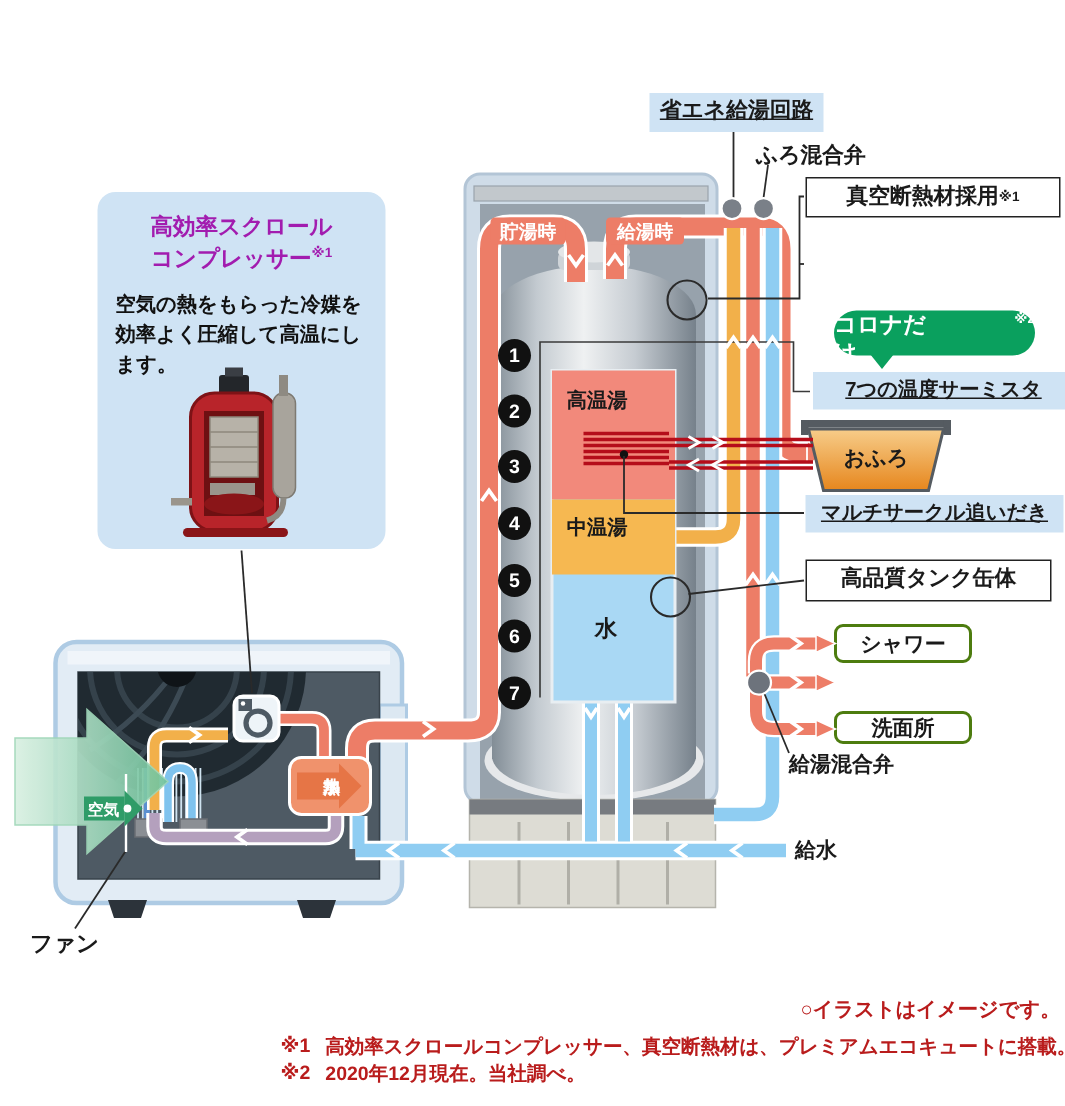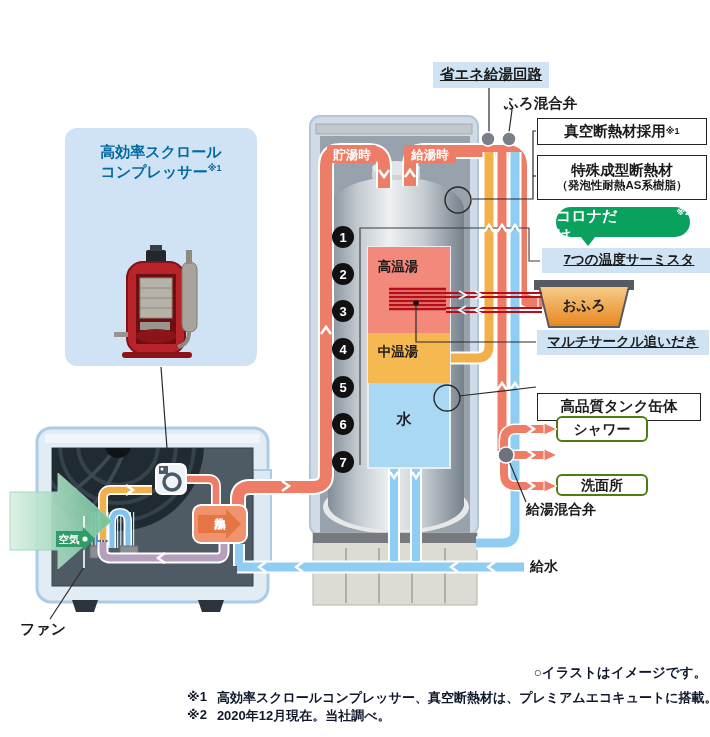--- a/index.html
+++ b/index.html
@@ -7,68 +7,65 @@
          font-family:"Liberation Sans","DejaVu Sans",sans-serif;color:#1a1a1a;}
   .stage svg.overlay{position:absolute;left:0;top:0;z-index:5;pointer-events:none;}
   .lbl{position:absolute;z-index:2;display:flex;align-items:center;justify-content:center;
        font-weight:bold;line-height:1.2;box-sizing:border-box;}
   .lbl.blue{background:#cfe3f4;text-decoration:underline;}
   .lbl.wbox{background:#fff;border:1.5px solid #222;}
   .lbl.rbox{background:#fff;border:2px solid #4d7c0f;border-radius:6px;}
   .plain{position:absolute;z-index:2;font-weight:bold;}
   .callout{position:absolute;left:65px;top:128px;width:192px;height:238px;z-index:1;
            background:#cfe3f4;border-radius:12px;box-sizing:border-box;padding:14px 12px 0 12px;}
-  .callout .ttl{text-align:center;font-weight:bold;font-size:15px;line-height:1.35;color:#0369a1;}
+  .callout .ttl{text-align:center;font-weight:bold;font-size:15px;line-height:1.35;color:#a21caf;}
   .callout .ttl sup{font-size:9px;}
   .callout .bdy{margin-top:9px;font-size:13.5px;font-weight:bold;line-height:1.5;color:#111;}
   .badge{position:absolute;left:556px;top:207px;width:134px;height:30px;z-index:2;
          background:#0aa05e;border-radius:16px;display:flex;justify-content:center;
          color:#fff;font-weight:bold;font-size:15px;gap:44px;}
   .badge sup{font-size:9px;margin-left:1px;}
   .badge .tail{position:absolute;left:24px;bottom:-9px;width:0;height:0;
          border-left:8px solid transparent;border-right:8px solid transparent;border-top:10px solid #0aa05e;}
-  .fnote{position:absolute;z-index:2;font-size:13px;font-weight:bold;color:#0f172a;display:flex;gap:10px;white-space:nowrap;}
+  .fnote{position:absolute;z-index:2;font-size:13px;font-weight:bold;color:#b91c1c;display:flex;gap:10px;white-space:nowrap;}
   .sup{font-size:9px;vertical-align:super;}
 </style>
 </head>
 <body>
 
 <div class="stage">
 
   <div class="callout">
     <div class="ttl">
       <span>高効率スクロール</span><br>
       <span>コンプレッサー</span><sup class="sup">※1</sup>
     </div>
+    <div class="bdy">空気の熱をもらった冷媒を効率よく圧縮して高温にします。</div>
   </div>
 
   <div class="lbl blue" style="left:433px;top:62px;width:116px;height:26px;font-size:14.5px;">省エネ給湯回路</div>
   <div class="plain" style="left:504px;top:94px;font-size:14.5px;">ふろ混合弁</div>
 
   <div class="lbl wbox" style="left:537px;top:118px;width:170px;height:27px;font-size:14.5px;">
     <span>真空断熱材採用</span>
       <sup class="sup">※1</sup>
   </div>
 
-  <div class="lbl wbox" style="left:537px;top:155px;width:170px;height:45px;font-size:14.5px;flex-direction:column;">
-    <span>特殊成型断熱材</span>
-    <span style="font-size:11.5px;">（発泡性耐熱AS系樹脂）</span>
-  </div>
 
   <div class="badge">
     <span>コロナだけ</span>
       <sup>※2</sup>
     <div class="tail"></div>
   </div>
 
   <div class="lbl blue" style="left:542px;top:248px;width:174px;height:25px;font-size:13.5px;">7つの温度サーミスタ</div>
 
   <div class="lbl blue" style="left:537px;top:330px;width:172px;height:25px;font-size:13.5px;">マルチサークル追いだき</div>
 
-  <div class="lbl wbox" style="left:537px;top:373px;width:164px;height:28px;font-size:14.5px;margin-top:20px;">高品質タンク缶体</div>
+  <div class="lbl wbox" style="left:537px;top:373px;width:164px;height:28px;font-size:14.5px;">高品質タンク缶体</div>
 
   <div class="lbl rbox" style="left:556px;top:416px;width:92px;height:26px;font-size:14px;">シャワー</div>
   <div class="lbl rbox" style="left:556px;top:474px;width:92px;height:22px;font-size:14px;">洗面所</div>
 
   <div class="plain" style="left:526px;top:501px;font-size:14px;">給湯混合弁</div>
   <div class="plain" style="left:530px;top:558px;font-size:14px;">給水</div>
 
   <div class="plain" style="left:20px;top:620px;font-size:15px;">ファン</div>
 
   <div class="fnote" style="right:3px;top:664px;font-size:13.5px;">○イラストはイメージです。</div>

